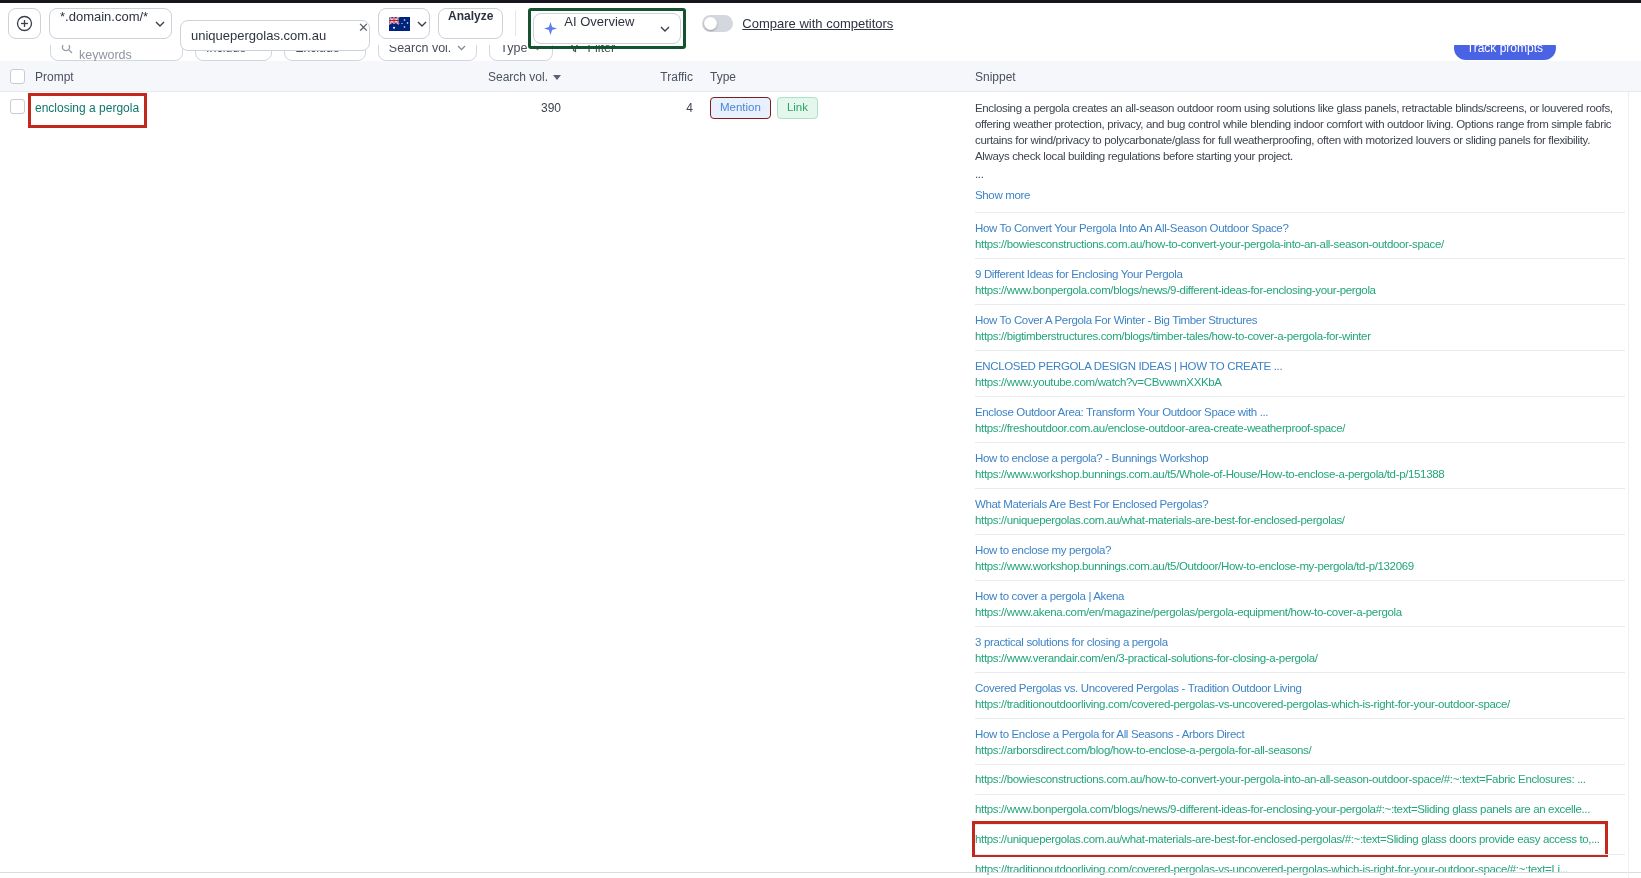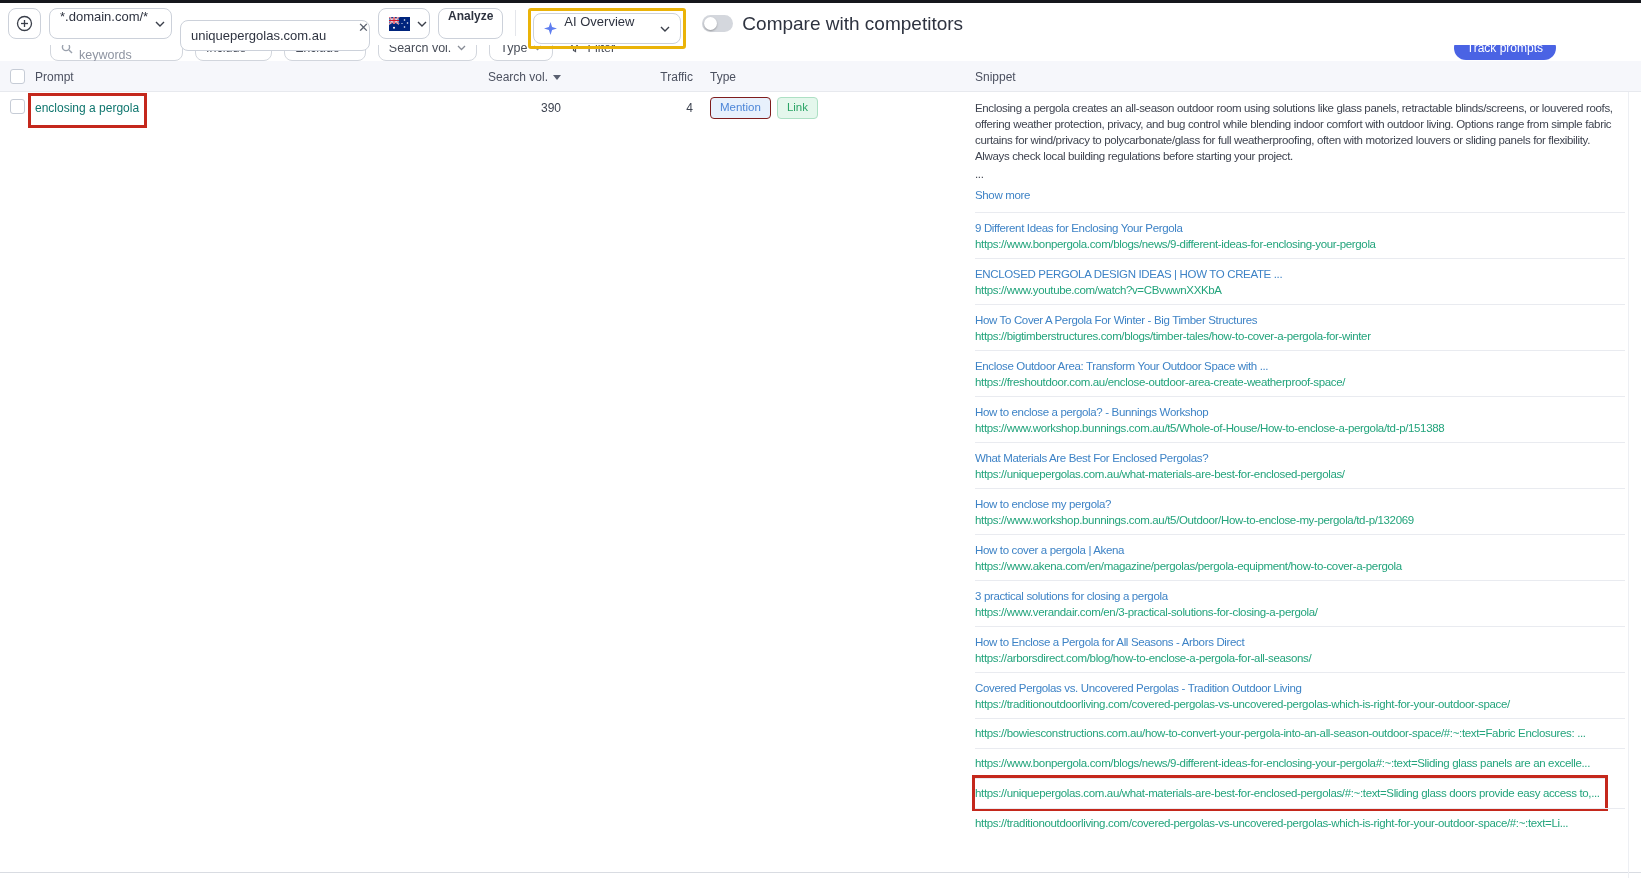--- a/index.html
+++ b/index.html
@@ -17,27 +17,27 @@
          display:flex; gap:7px; padding:0 10px; font-size:13px; color:#2e3340; }
   .add-btn { width:33px; justify-content:center; padding:0; }
   .domain-select { width:123px; justify-content:space-between; }
   .query-input-wrap { width:190px; justify-content:space-between;margin-top:12px; }
   .query-input-wrap input { border:none; outline:none; width:160px; font-size:13px; color:#2e3340;
          font-family:"Liberation Sans", sans-serif; padding:0; background:transparent; }
   .close-x { color:#585f6c; font-size:13px; cursor:pointer; line-height:1; }
   .flag-select { width:52px; justify-content:space-between; }
   .analyze-btn { padding:0 9px; font-weight:700; font-size:12px; cursor:pointer; }
   .vdivider { width:1px; height:26px; background:#e4e6eb; margin:2px 4px 0 4px; }
-  .red-frame { border:3px solid #eab308; border-radius:3px; padding:2px; display:flex; }
+  .red-frame { border:3px solid #14532d; border-radius:3px; padding:2px; display:flex; }
   .mode-select { width:148px; justify-content:space-between; }
   .toggle-wrap { display:flex; align-items:center; gap:9px; margin-left:8px; height:31px; }
   .toggle { position:relative; width:31px; height:17px; border-radius:9px; background:#d4d7dd; cursor:pointer; flex:none; }
   .knob { position:absolute; left:2px; top:2px; width:13px; height:13px; border-radius:50%;
           background:#fff; box-shadow:0 1px 2px rgba(0,0,0,.3); }
-  .toggle-label { font-size:19px; color:#2e3340; }
+  .toggle-label { font-size:13px; color:#2e3340;text-decoration:underline; }
 
   
   .track-btn { position:absolute; top:36px; right:85px; z-index:1; height:24px; padding:0 13px;
                background:#4a63e4; color:#fff; border:none; border-radius:12px;
                font-size:12px; font-family:"Liberation Sans",sans-serif; cursor:pointer; }
 
   
   .filter-row { position:absolute; top:34px; left:50px; z-index:1; display:flex; gap:12px; align-items:center; }
   .chip { height:27px; border:1px solid #d2d6dd; border-radius:8px; background:#fff;
           display:flex; align-items:center; gap:6px; padding:0 10px; font-size:12.5px; color:#494e59; }
@@ -241,32 +241,36 @@
       <span class="badge badge-mention">Mention</span>
       <span class="badge badge-link">Link</span>
     </span>
 
     <div class="snippet">
       <p>Enclosing a pergola creates an all-season outdoor room using solutions like glass panels, retractable blinds/screens, or louvered roofs, offering weather protection, privacy, and bug control while blending indoor comfort with outdoor living. Options range from simple fabric curtains for wind/privacy to polycarbonate/glass for full weatherproofing, often with motorized louvers or sliding panels for flexibility. Always check local building regulations before starting your project.</p>
       <div class="dots">...</div>
       <span class="show-more">Show more</span>
       <ul class="links">
           <li>
+    <div class="title">How To Convert Your Pergola Into An All-Season Outdoor Space?</div>
+    <div class="url">https://bowiesconstructions.com.au/how-to-convert-your-pergola-into-an-all-season-outdoor-space/</div>
+  </li>
+          <li>
     <div class="title">9 Different Ideas for Enclosing Your Pergola</div>
     <div class="url">https://www.bonpergola.com/blogs/news/9-different-ideas-for-enclosing-your-pergola</div>
   </li>
           <li>
+    <div class="title">How To Cover A Pergola For Winter - Big Timber Structures</div>
+    <div class="url">https://bigtimberstructures.com/blogs/timber-tales/how-to-cover-a-pergola-for-winter</div>
+  </li>
+          <li>
     <div class="title">ENCLOSED PERGOLA DESIGN IDEAS | HOW TO CREATE ...</div>
     <div class="url">https://www.youtube.com/watch?v=CBvwwnXXKbA</div>
   </li>
           <li>
-    <div class="title">How To Cover A Pergola For Winter - Big Timber Structures</div>
-    <div class="url">https://bigtimberstructures.com/blogs/timber-tales/how-to-cover-a-pergola-for-winter</div>
-  </li>
-          <li>
     <div class="title">Enclose Outdoor Area: Transform Your Outdoor Space with ...</div>
     <div class="url">https://freshoutdoor.com.au/enclose-outdoor-area-create-weatherproof-space/</div>
   </li>
           <li>
     <div class="title">How to enclose a pergola? - Bunnings Workshop</div>
     <div class="url">https://www.workshop.bunnings.com.au/t5/Whole-of-House/How-to-enclose-a-pergola/td-p/151388</div>
   </li>
           <li>
     <div class="title">What Materials Are Best For Enclosed Pergolas?</div>
     <div class="url">https://uniquepergolas.com.au/what-materials-are-best-for-enclosed-pergolas/</div>
@@ -277,27 +281,27 @@
   </li>
           <li>
     <div class="title">How to cover a pergola | Akena</div>
     <div class="url">https://www.akena.com/en/magazine/pergolas/pergola-equipment/how-to-cover-a-pergola</div>
   </li>
           <li>
     <div class="title">3 practical solutions for closing a pergola</div>
     <div class="url">https://www.verandair.com/en/3-practical-solutions-for-closing-a-pergola/</div>
   </li>
           <li>
+    <div class="title">Covered Pergolas vs. Uncovered Pergolas - Tradition Outdoor Living</div>
+    <div class="url">https://traditionoutdoorliving.com/covered-pergolas-vs-uncovered-pergolas-which-is-right-for-your-outdoor-space/</div>
+  </li>
+          <li>
     <div class="title">How to Enclose a Pergola for All Seasons - Arbors Direct</div>
     <div class="url">https://arborsdirect.com/blog/how-to-enclose-a-pergola-for-all-seasons/</div>
   </li>
-          <li>
-    <div class="title">Covered Pergolas vs. Uncovered Pergolas - Tradition Outdoor Living</div>
-    <div class="url">https://traditionoutdoorliving.com/covered-pergolas-vs-uncovered-pergolas-which-is-right-for-your-outdoor-space/</div>
-  </li>
           <li class="url-only">
 
     <div class="url">https://bowiesconstructions.com.au/how-to-convert-your-pergola-into-an-all-season-outdoor-space/#:~:text=Fabric Enclosures: ...</div>
   </li>
           <li class="url-only">
 
     <div class="url">https://www.bonpergola.com/blogs/news/9-different-ideas-for-enclosing-your-pergola#:~:text=Sliding glass panels are an excelle...</div>
   </li>
           <li class="url-only highlighted">
 

